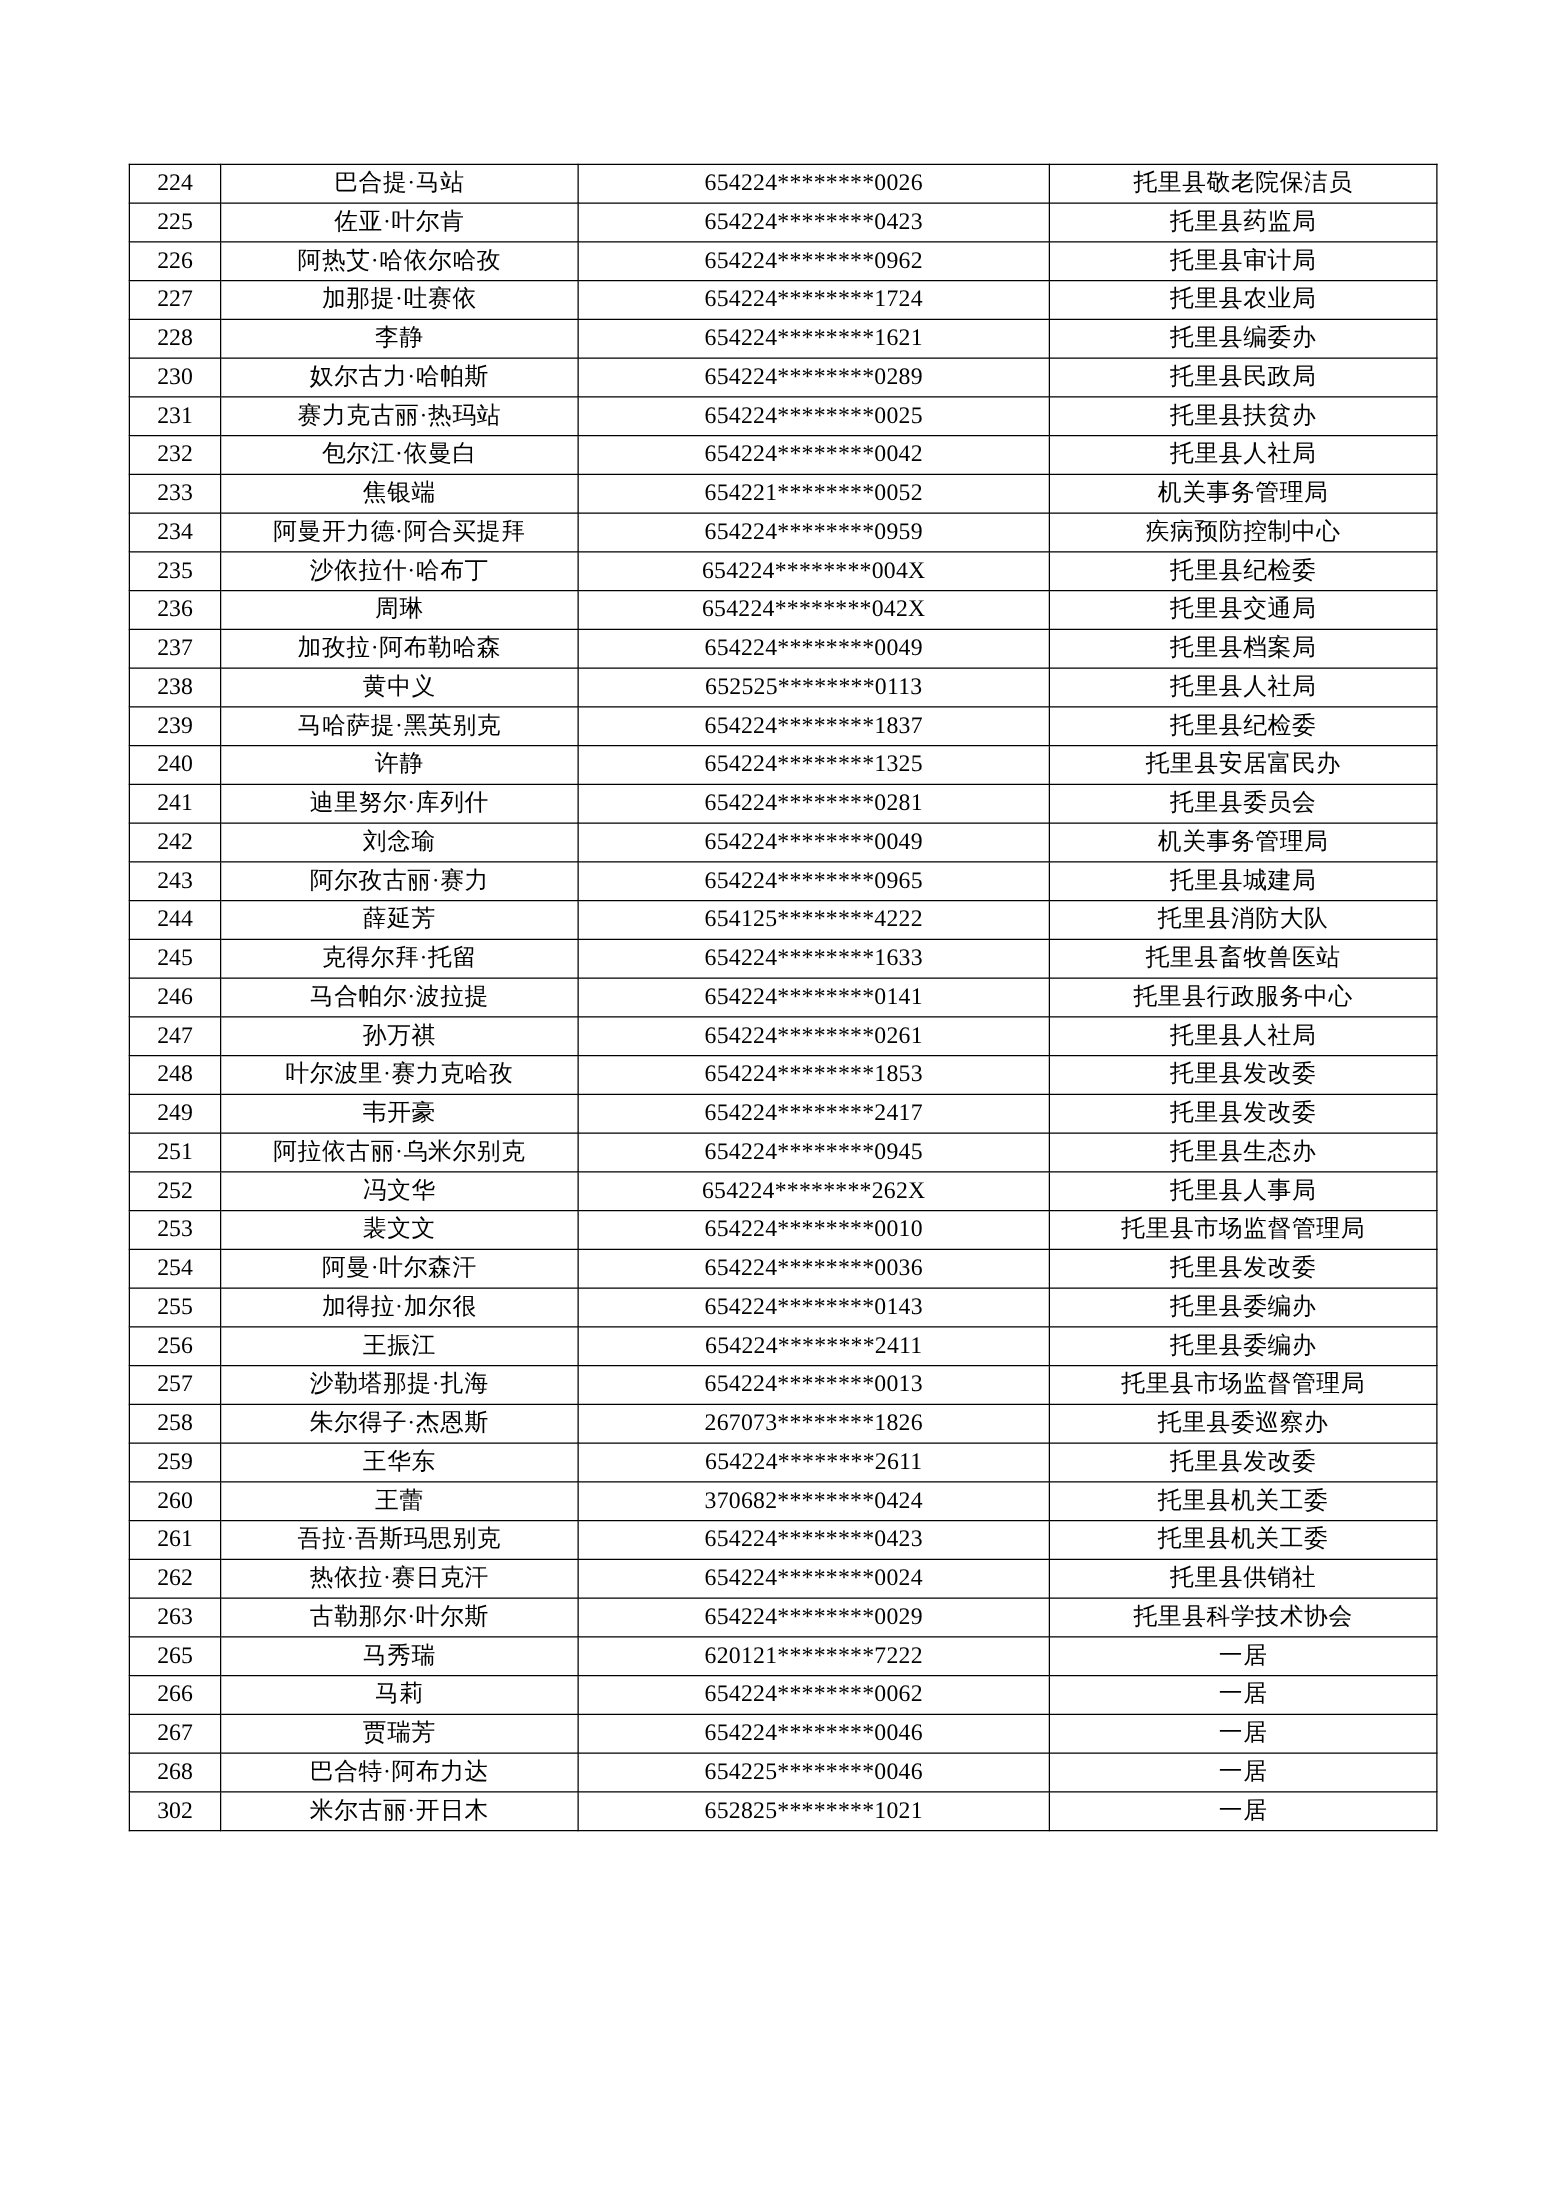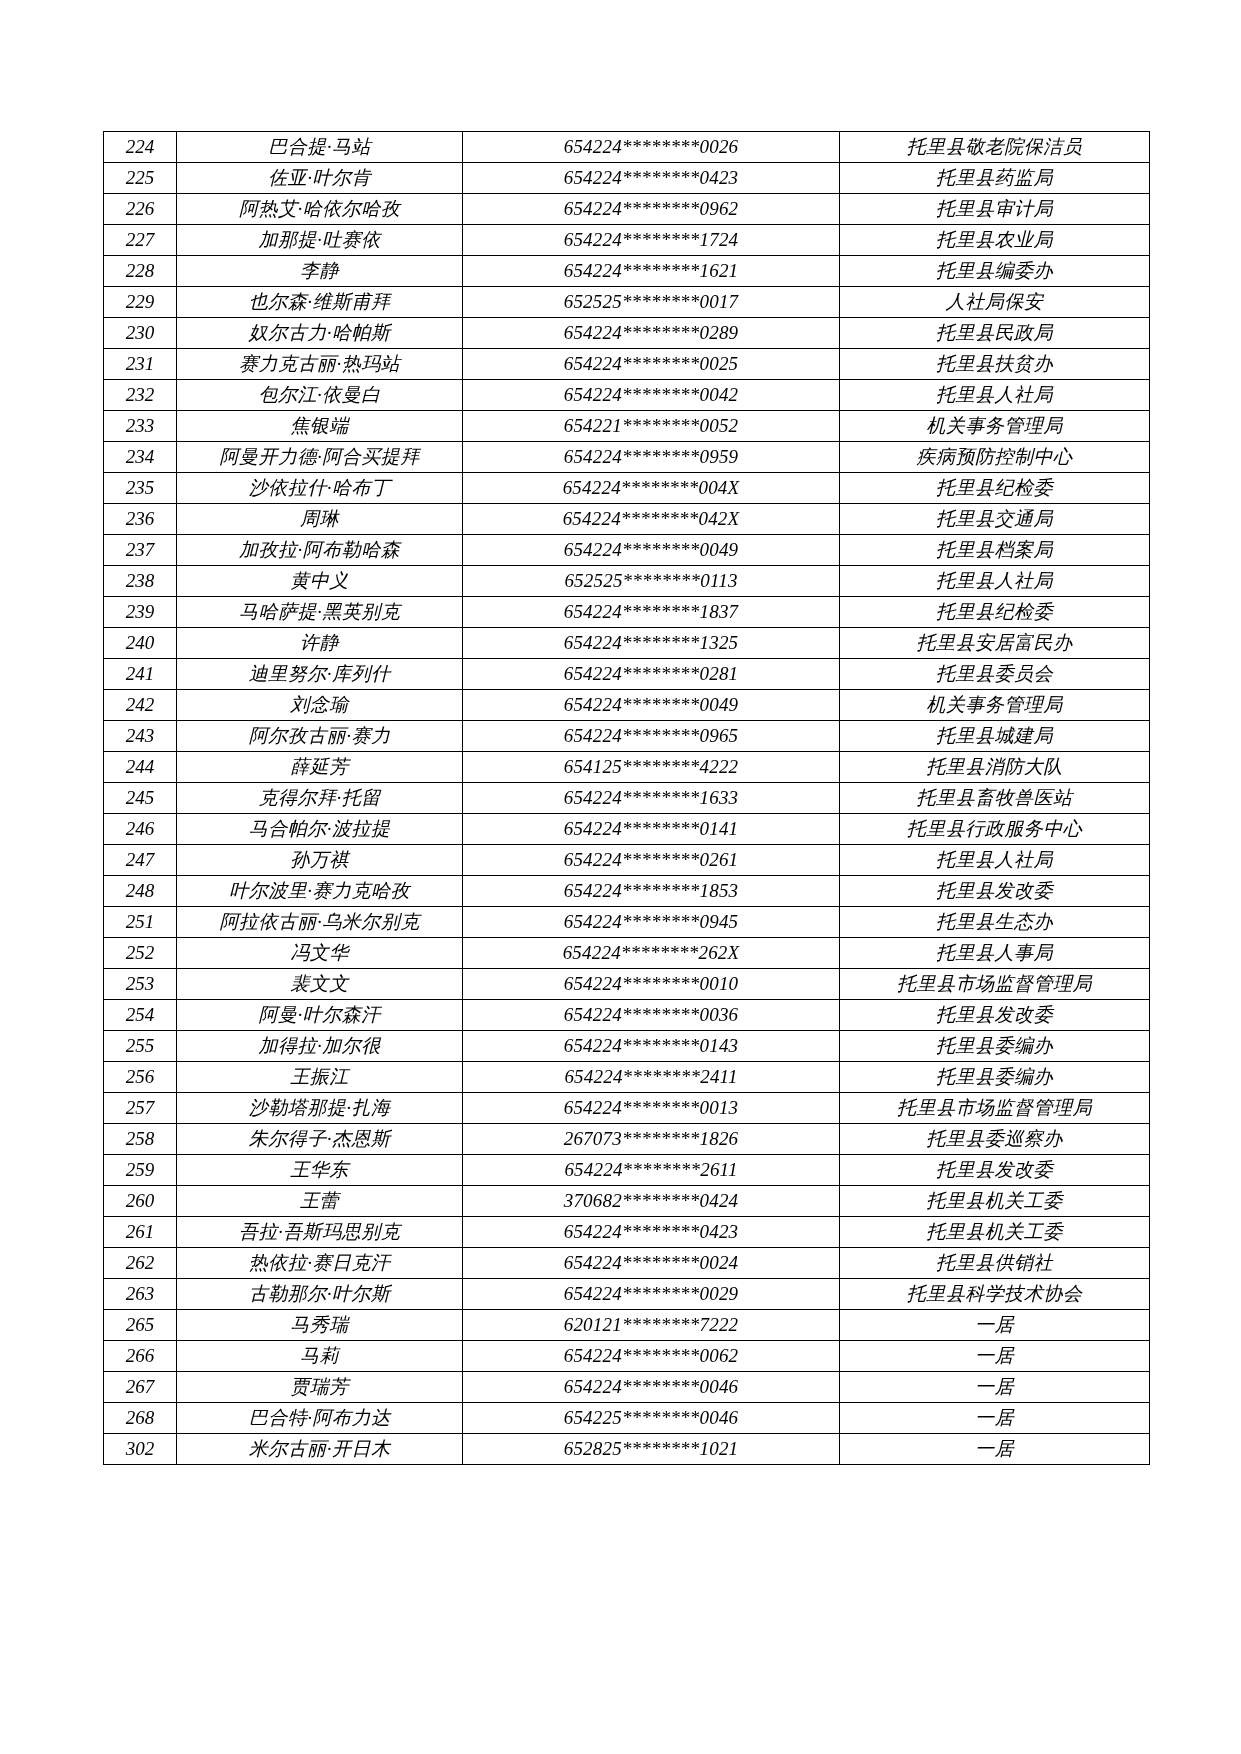--- a/index.html
+++ b/index.html
@@ -25,21 +25,20 @@
   #table-wrap {
     position: absolute;
     left: 103px;
     top: 131px;
     width: 1046px;
   }
   table.roster {
     border-collapse: collapse;
     width: 1046px;
     table-layout: fixed;
-    font-style: italic;
   }
   table.roster col.c-index { width: 73px; }
   table.roster col.c-name  { width: 286px; }
   table.roster col.c-id    { width: 377px; }
   table.roster col.c-unit  { width: 310px; }
 
   table.roster td {
     border: 1px solid #000000;
     height: 30px;
     line-height: 28px;
@@ -106,26 +105,20 @@
             <td class="cell-id">654224********1724</td>
             <td class="cell-unit">托里县农业局</td>
           </tr>
           <tr>
             <td class="cell-index">228</td>
             <td class="cell-name">李静</td>
             <td class="cell-id">654224********1621</td>
             <td class="cell-unit">托里县编委办</td>
           </tr>
           <tr>
-            <td class="cell-index">229</td>
-            <td class="cell-name">也尔森·维斯甫拜</td>
-            <td class="cell-id">652525********0017</td>
-            <td class="cell-unit">人社局保安</td>
-          </tr>
-          <tr>
             <td class="cell-index">230</td>
             <td class="cell-name">奴尔古力·哈帕斯</td>
             <td class="cell-id">654224********0289</td>
             <td class="cell-unit">托里县民政局</td>
           </tr>
           <tr>
             <td class="cell-index">231</td>
             <td class="cell-name">赛力克古丽·热玛站</td>
             <td class="cell-id">654224********0025</td>
             <td class="cell-unit">托里县扶贫办</td>
@@ -223,20 +216,26 @@
           <tr>
             <td class="cell-index">247</td>
             <td class="cell-name">孙万祺</td>
             <td class="cell-id">654224********0261</td>
             <td class="cell-unit">托里县人社局</td>
           </tr>
           <tr>
             <td class="cell-index">248</td>
             <td class="cell-name">叶尔波里·赛力克哈孜</td>
             <td class="cell-id">654224********1853</td>
+            <td class="cell-unit">托里县发改委</td>
+          </tr>
+          <tr>
+            <td class="cell-index">249</td>
+            <td class="cell-name">韦开豪</td>
+            <td class="cell-id">654224********2417</td>
             <td class="cell-unit">托里县发改委</td>
           </tr>
           <tr>
             <td class="cell-index">251</td>
             <td class="cell-name">阿拉依古丽·乌米尔别克</td>
             <td class="cell-id">654224********0945</td>
             <td class="cell-unit">托里县生态办</td>
           </tr>
           <tr>
             <td class="cell-index">252</td>

